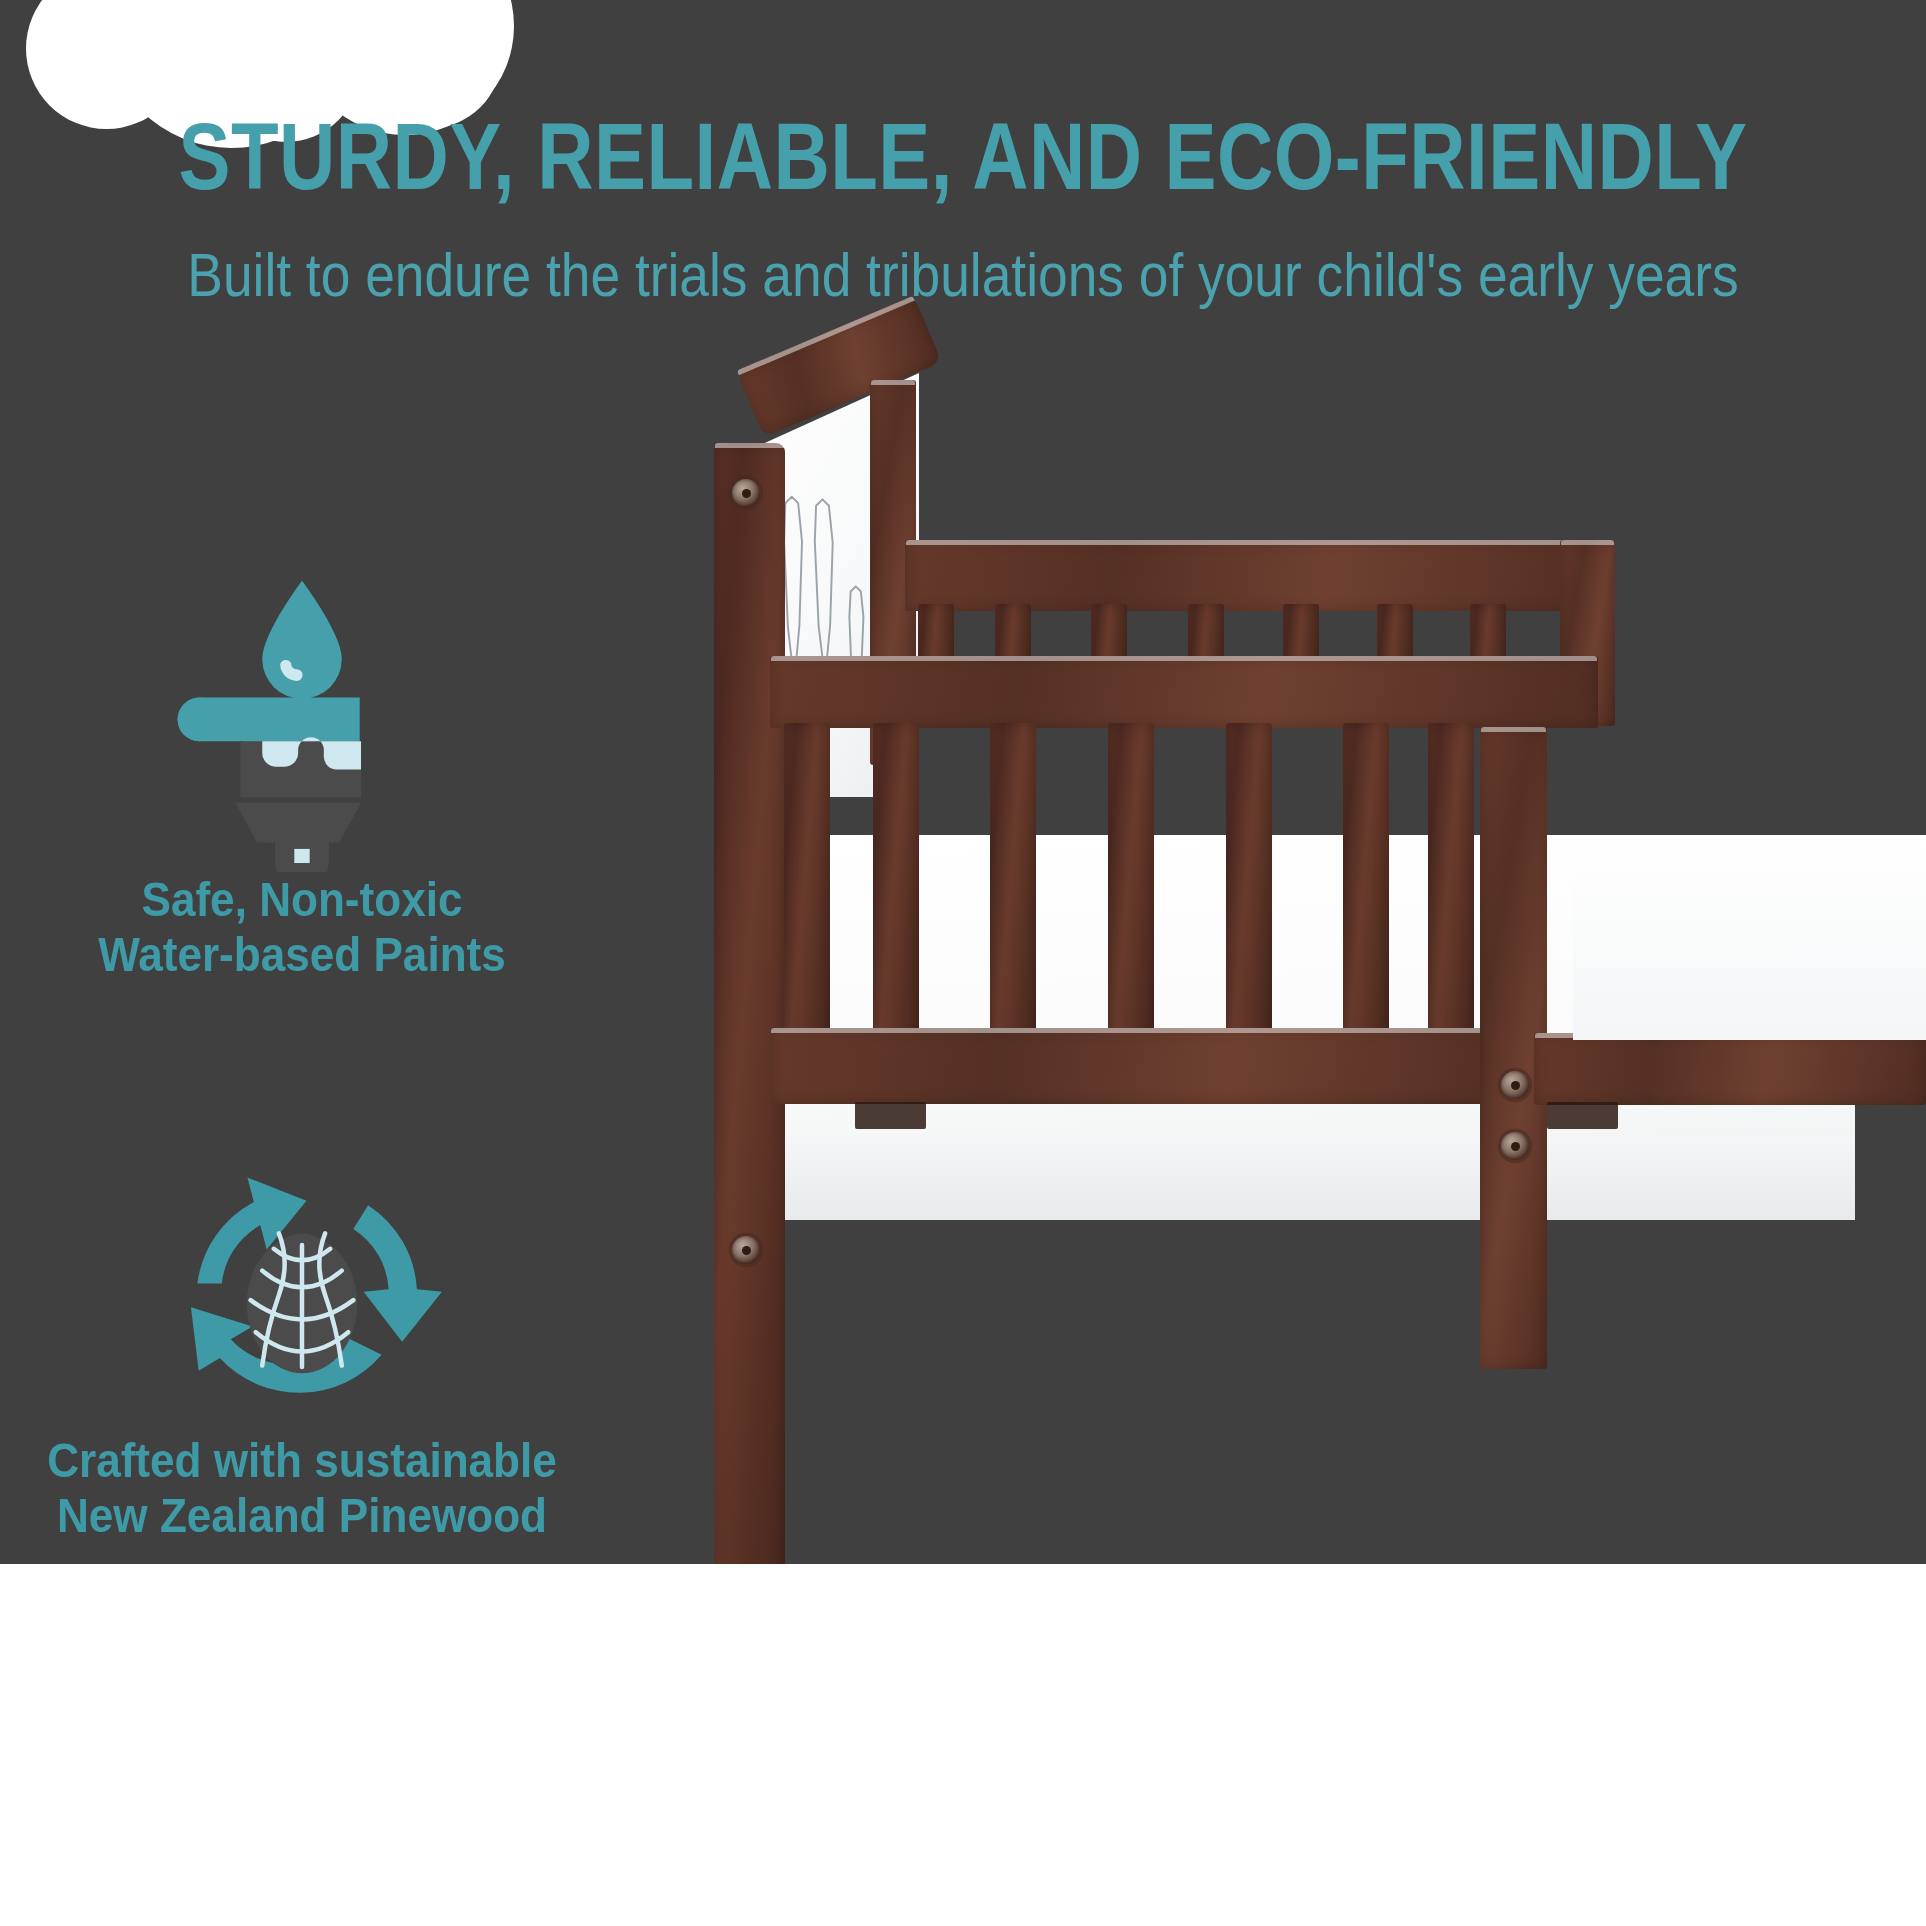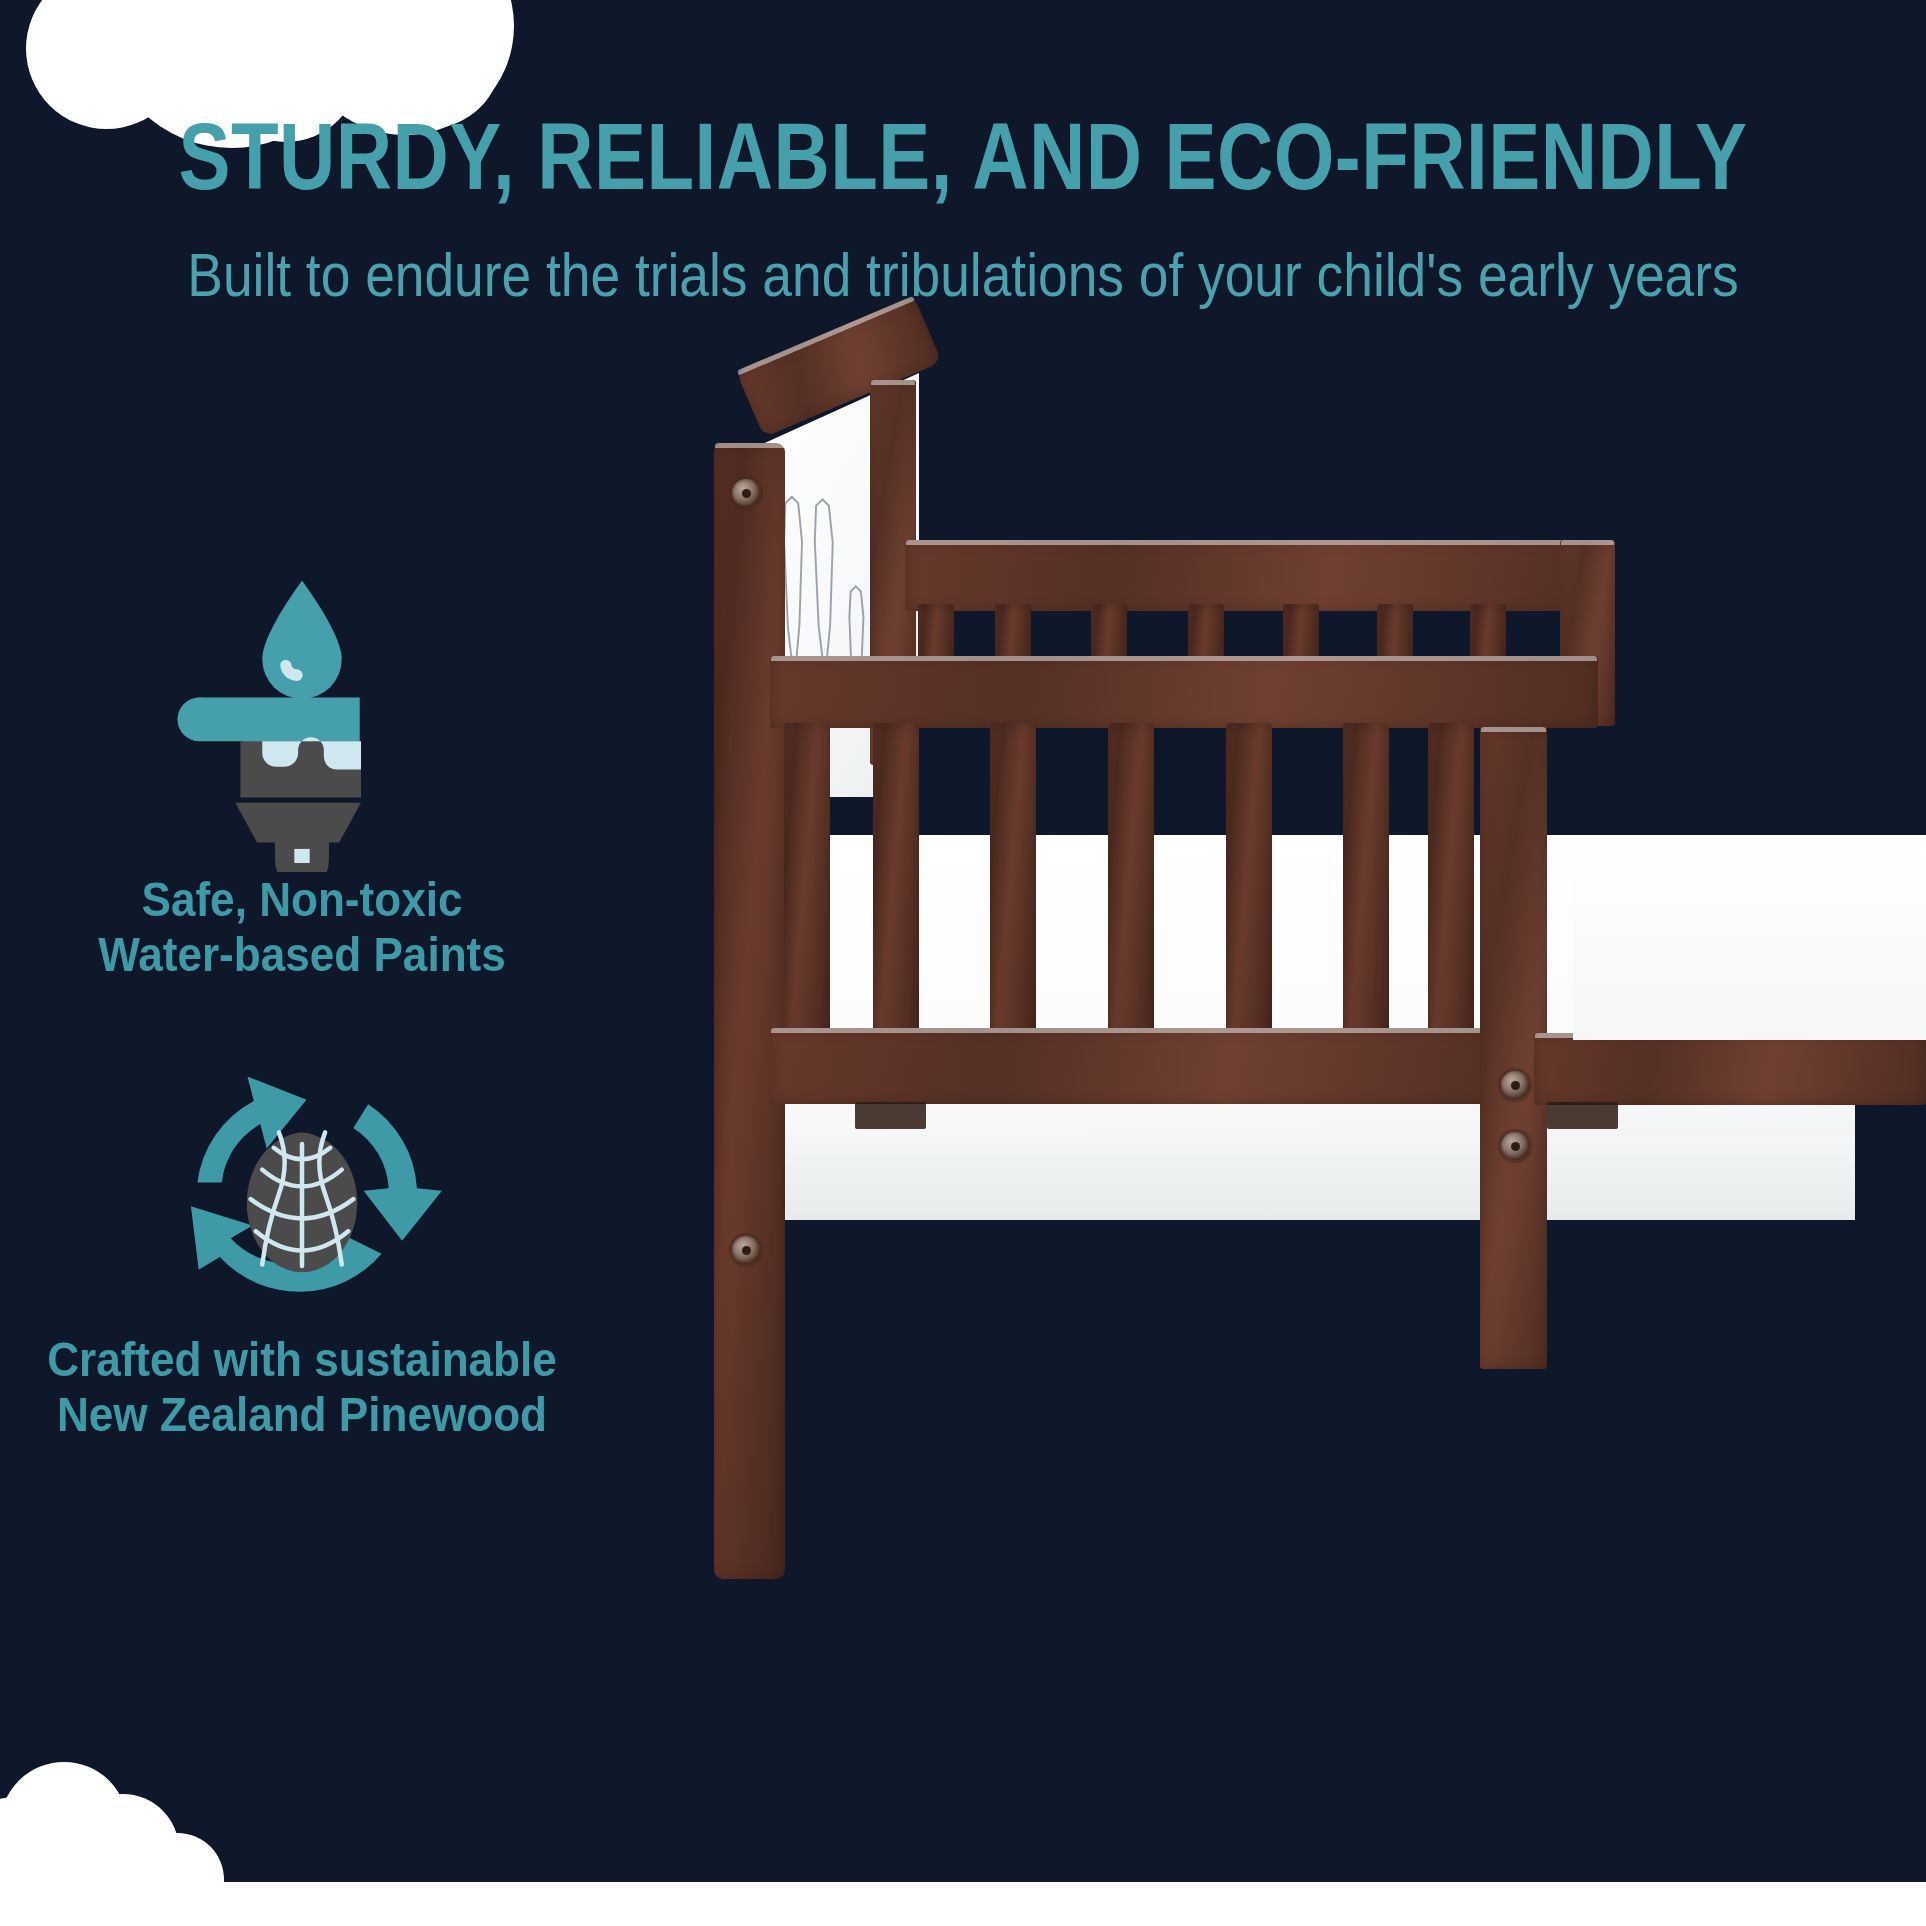--- a/index.html
+++ b/index.html
@@ -3,22 +3,22 @@
 <meta charset="utf-8">
 <style>
   html, body {
     margin: 0;
     padding: 0;
     background: #ffffff;
   }
   #stage {
     position: relative;
     width: 1926px;
-    height: 1882px;
-    background: #0f172a;
+    height: 1564px;
+    background: #404040;
     overflow: hidden;
     font-family: "Liberation Sans", sans-serif;
   }
 
   
   .cloud { position: absolute; pointer-events: none; }
   .cloud i {
     position: absolute;
     background: #ffffff;
     border-radius: 50%;
@@ -66,21 +66,21 @@
     line-height: 72px;
     font-weight: normal;
     transform: scaleX(0.86);
     transform-origin: center top;
     white-space: nowrap;
   }
 
   
   .feature { position: absolute; width: 578px; left: 13px; text-align: center; }
   #feature-paint { top: 577px; }
-  #feature-wood  { top: 1056px; text-align: center; }
+  #feature-wood  { top: 1157px; text-align: center; }
 
   .feature-icon { height: 295px; position: relative; }
   .feature-icon.small { height: 276px; }
 
   .feature-caption {
     color: #3f9aa7;
     font-weight: bold;
     font-size: 49px;
     line-height: 55px;
     transform: scaleX(0.9);

